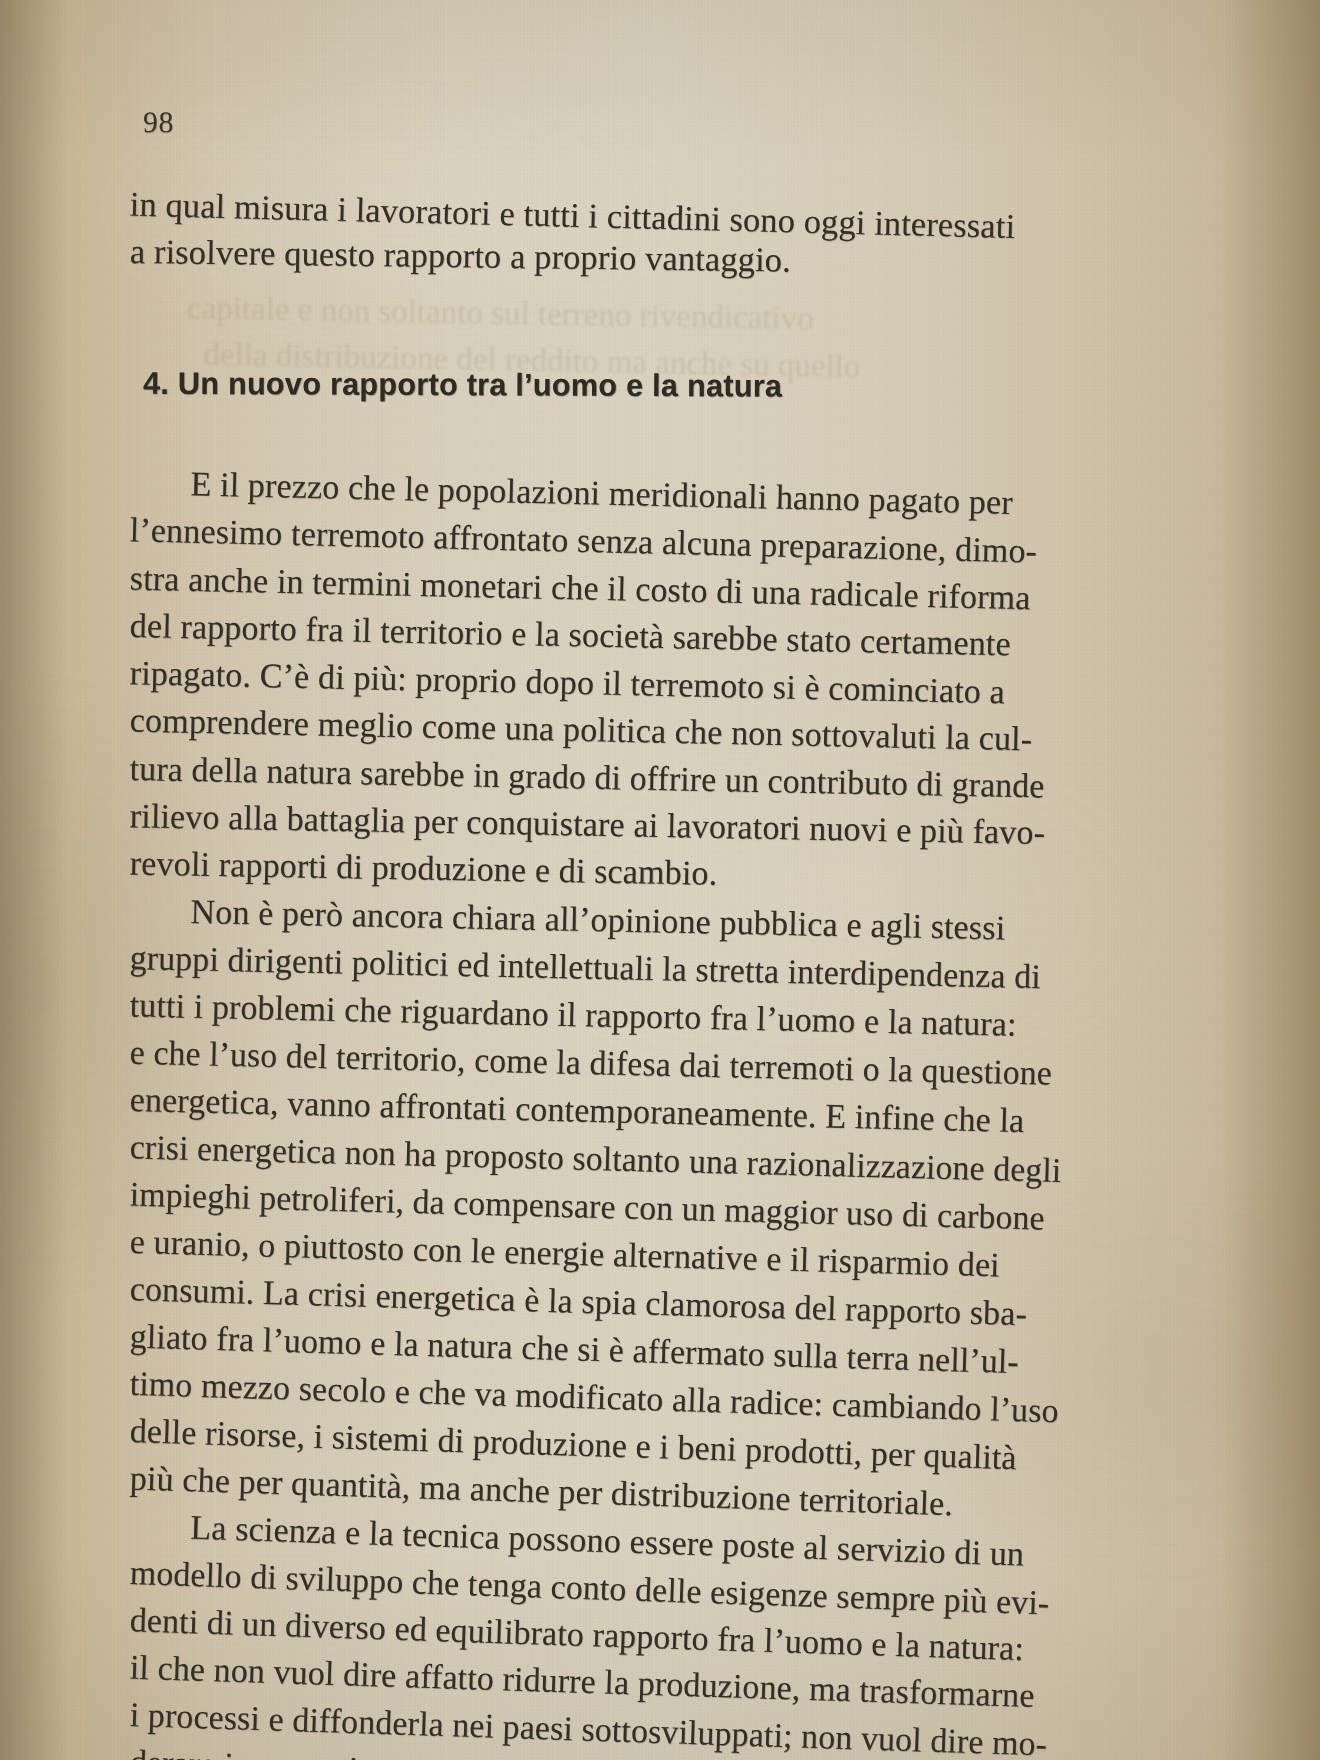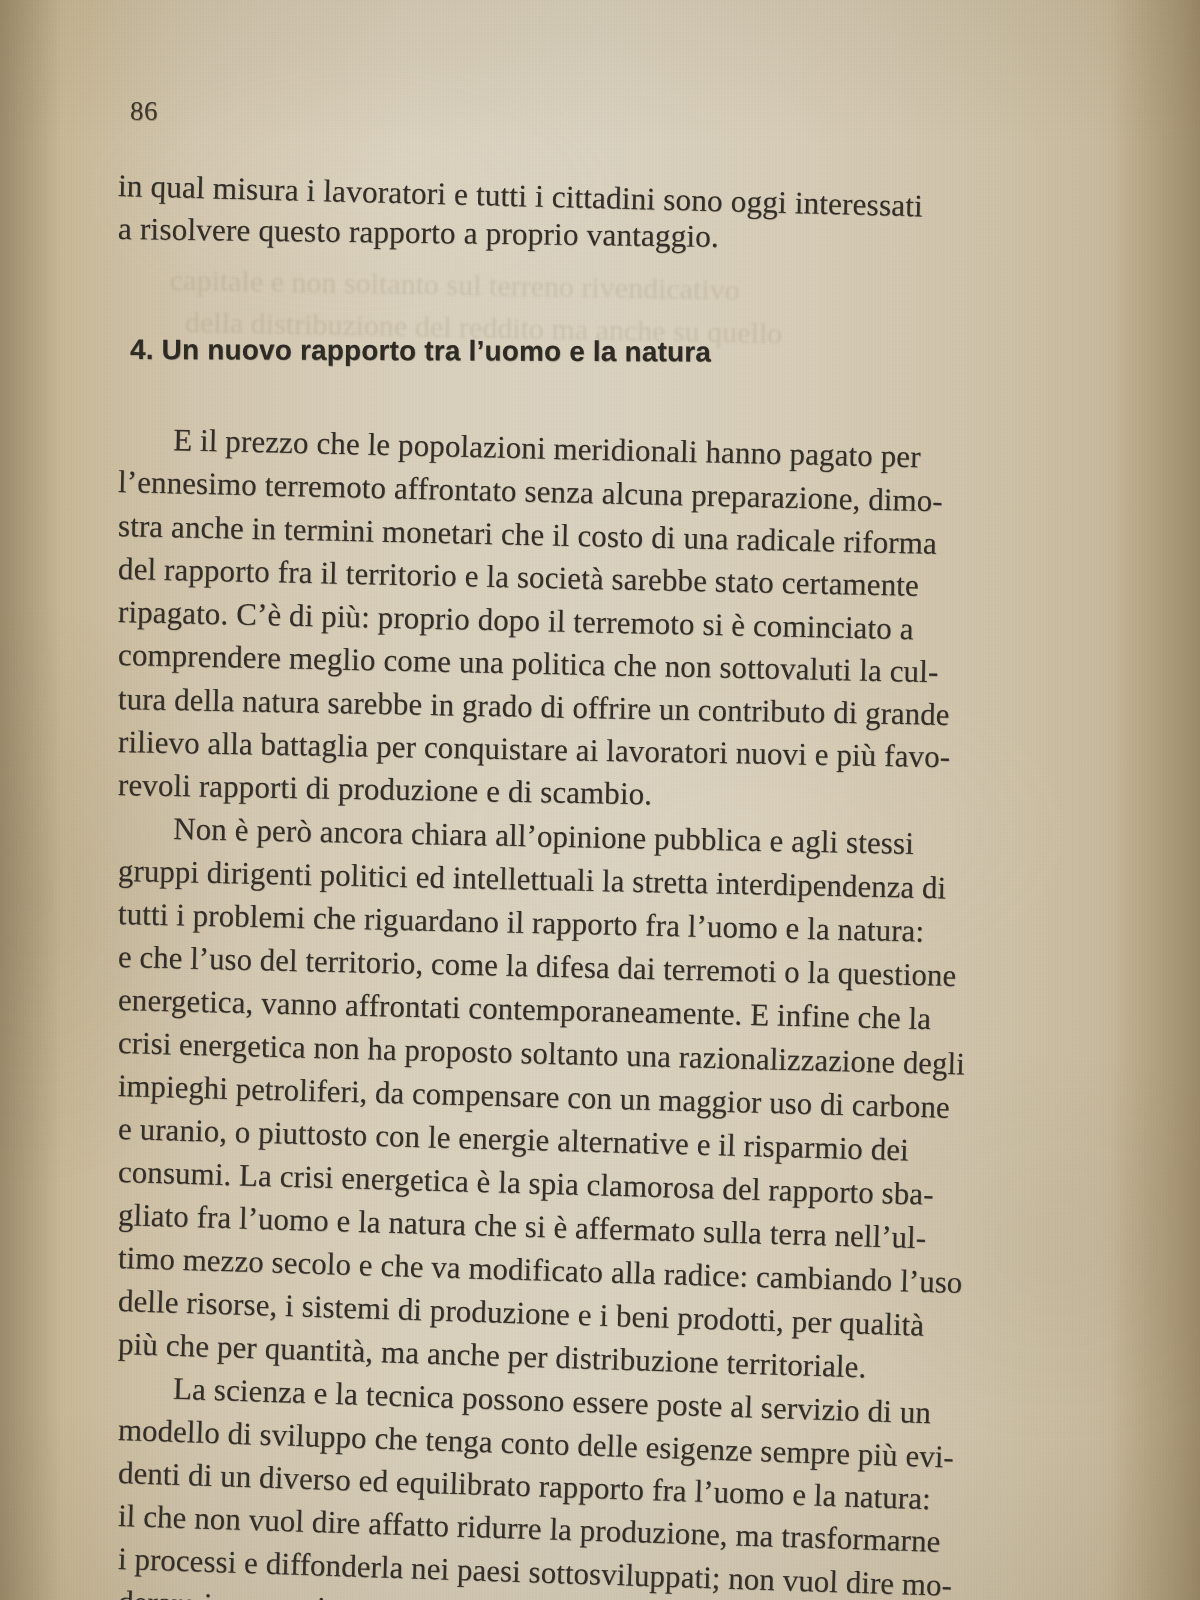--- a/index.html
+++ b/index.html
@@ -121,21 +121,21 @@
 </head>
 <body>
 
 <div id="page">
 
   <div id="blotch"></div>
   <div id="grain"></div>
   <div id="gutter"></div>
   <div id="edgeshade"></div>
 
-  <div class="txt" id="folio">86</div>
+  <div class="txt" id="folio">98</div>
 
   <div class="ghost" style="left:170px; top:263px; transform: rotate(1.0deg);">capitale e non soltanto sul terreno rivendicativo</div>
   <div class="ghost" style="left:185px; top:305px; transform: rotate(1.1deg);">della distribuzione del reddito ma anche su quello</div>
 
   <div class="txt bodyline" style="top:168px; transform: rotate(1.45deg) scaleX(0.995);">in qual misura i lavoratori e tutti i cittadini sono oggi interessati</div>
   <div class="txt bodyline" style="top:211px; transform: rotate(0.75deg) scaleX(0.995);">a risolvere questo rapporto a proprio vantaggio.</div>
 
   <div class="txt" id="heading">4. Un nuovo rapporto tra l’uomo e la natura</div>
 
   <div class="txt bodyline" style="top:421px; text-indent:56px; transform: rotate(1.30deg) scaleX(0.985);">E il prezzo che le popolazioni meridionali hanno pagato per</div>

